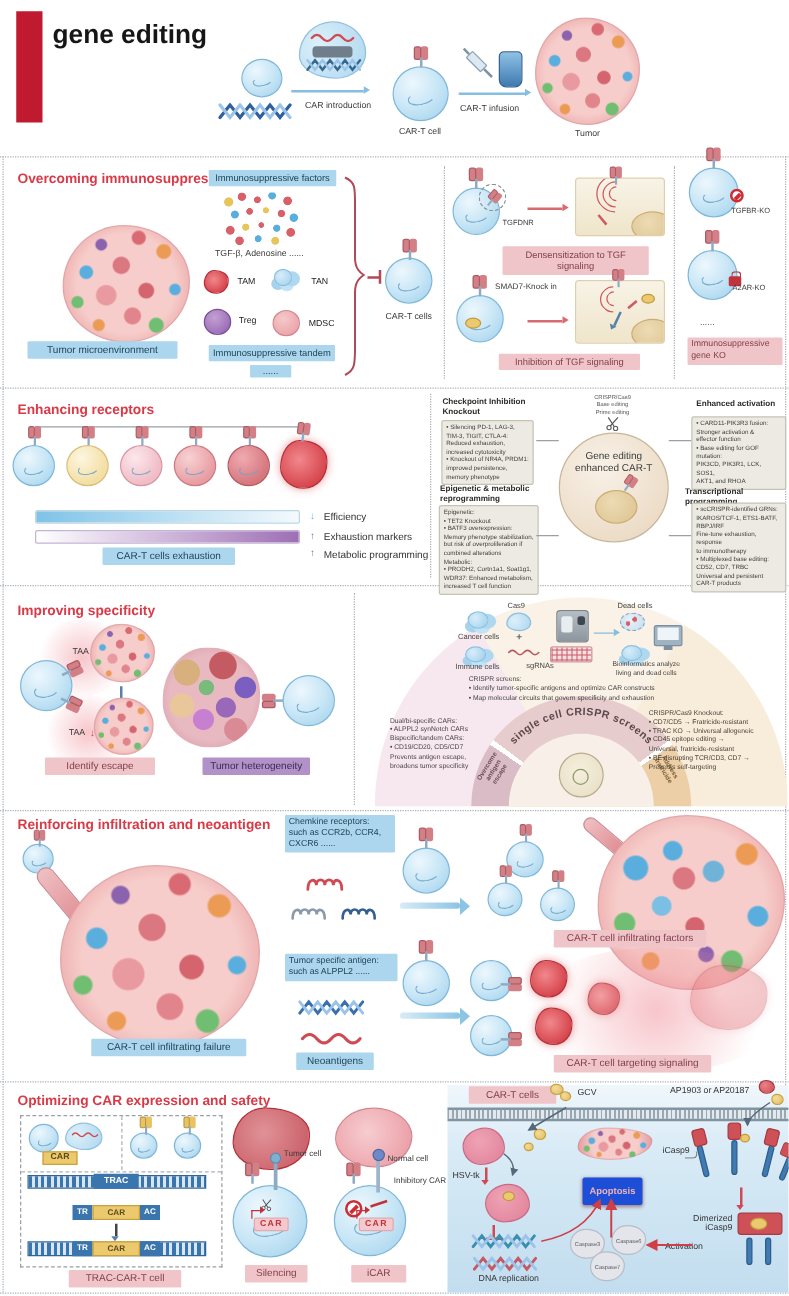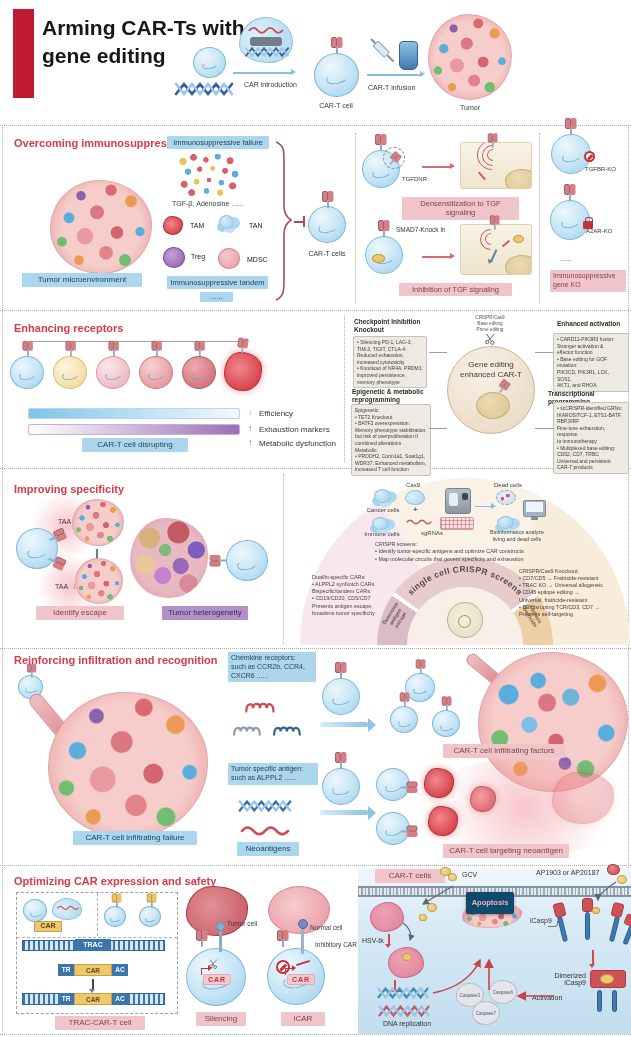--- a/index.html
+++ b/index.html
@@ -130,21 +130,20 @@
         <path d="M0,0 L6,3 L0,6 z" fill="#55697a"></path>
       </marker>
 </defs>
 </svg>
 
 <div class="page">
 
   <div>
     <div class="t" style="left:13px;top:9px;width:21px;height:89px;background:#c01a30"></div>
     <div class="t" style="left:42px;top:14px;font-size:21px;font-weight:bold;color:#161616;line-height:1.35">
-      <div>Arming CAR-Ts  with</div>
       <div>gene editing</div>
     </div>
     <div class="cell" style="left:193px;top:47px;width:33px;height:31px"></div>
     <svg class="t" style="left:174px;top:81px;color:#2f5f9e" width="60" height="16">
         <use href="#dna"></use>
       </svg>
     <div class="cloud" style="left:239px;top:17px;width:54px;height:46px">
       <svg style="position:absolute;left:8px;top:6px;color:#cf4a52" width="36" height="10">
           <use href="#wave"></use>
         </svg>
@@ -176,21 +175,21 @@
   <div class="dotH" style="left:0;top:648px;width:631px"></div>
   <div class="dotH" style="left:0;top:865px;width:631px"></div>
   <div class="dotH" style="left:0;top:1034px;width:631px"></div>
   <div class="dotV" style="left:2px;top:125px;height:909px"></div>
   <div class="dotV" style="left:628px;top:125px;height:909px"></div>
 
   <div>
     <div class="redh" style="left:14px;top:137px">Overcoming immunosuppression</div>
     <div class="tuA" style="left:50px;top:180px;width:102px;height:94px"></div>
     <div class="bb fs8" style="left:22px;top:273px;width:120px">Tumor microenvironment</div>
-    <div class="bb" style="left:167px;top:136px;width:102px">Immunosuppressive failure</div>
+    <div class="bb" style="left:167px;top:136px;width:102px">Immunosuppressive factors</div>
     <div class="dots" style="left:178px;top:154px;width:62px;height:42px"></div>
     <div class="t fs7" style="left:172px;top:200px;color:#3a3a3a">TGF-β, Adenosine ......</div>
     <div class="spiky" style="left:163px;top:216px;width:20px;height:19px;box-shadow:none"></div>
     <div class="t fs7" style="left:190px;top:222px">TAM</div>
     <div class="puff" style="left:219px;top:215px;width:15px;height:14px"></div>
     <div class="t fs7" style="left:249px;top:222px">TAN</div>
     <div class="t" style="left:163px;top:247px;width:22px;height:21px;border-radius:50%;background:radial-gradient(circle at 38% 32%,#c3a0d4,#8f5fae);border:1px solid #7a4e98"></div>
     <div class="t fs7" style="left:191px;top:253px">Treg</div>
     <div class="t" style="left:218px;top:248px;width:22px;height:21px;border-radius:50%;background:radial-gradient(circle at 38% 32%,#f5c9cb,#e republic89aa0);background:radial-gradient(circle at 38% 32%,#f5c9cb,#e89aa0);border:1px solid #d4868e"></div>
     <div class="t fs7" style="left:247px;top:256px">MDSC</div>
@@ -264,22 +263,22 @@
     <div class="rec" style="left:151px;top:340px;transform:scale(.9)"></div>
     <div class="rec" style="left:194px;top:340px;transform:scale(.9)"></div>
     <div class="rec" style="left:237px;top:337px;transform:scale(.9) rotate(8deg)"></div>
     <div class="t" style="left:28px;top:408px;width:212px;height:11px;background:linear-gradient(90deg,#7fc3e7,#f3fafd);border:1px solid #bcd6e6;border-radius:2px"></div>
     <div class="t" style="left:28px;top:424px;width:212px;height:11px;background:linear-gradient(90deg,#ffffff,#9d6fb5);border:1px solid #c6b2d4;border-radius:2px"></div>
     <div class="t fs8" style="left:248px;top:408px;color:#6fb3d9;font-weight:bold">↓</div>
     <div class="t fs8" style="left:259px;top:409px;color:#333">Efficiency</div>
     <div class="t fs8" style="left:248px;top:424px;color:#8e5ca8;font-weight:bold">↑</div>
     <div class="t fs8" style="left:259px;top:425px;color:#333">Exhaustion markers</div>
     <div class="t fs8" style="left:248px;top:438px;color:#8e5ca8;font-weight:bold">↑</div>
-    <div class="t fs8" style="left:259px;top:439px;color:#333">Metabolic dysfunction</div>
-    <div class="bb fs8" style="left:82px;top:438px;width:106px">CAR-T cell disrupting</div>
+    <div class="t fs8" style="left:259px;top:439px;color:#333">Metabolic programming</div>
+    <div class="bb fs8" style="left:82px;top:438px;width:106px">CAR-T cells exhaustion</div>
     <div class="dotV" style="left:344px;top:315px;height:147px"></div>
     <div class="bh" style="left:354px;top:318px">Checkpoint Inhibition
 Knockout</div>
     <div class="gbx" style="left:353px;top:336px;width:74px">• Silencing PD-1, LAG-3,
 TIM-3, TIGIT, CTLA-4:
 Reduced exhaustion,
 increased cytotoxicity
 • Knockout of NR4A, PRDM1:
 improved persistence,
 memory phenotype</div>
@@ -394,21 +393,21 @@
     <div class="t pre" style="left:519px;top:568px;width:110px;font-size:5.4px;color:#4a4138;line-height:1.32">CRISPR/Cas9 Knockout:
 • CD7/CD5 → Fratricide-resistant
 • TRAC KO → Universal allogeneic
 • CD45 epitope editing →
 Universal, fratricide-resistant
 • BE disrupting TCR/CD3, CD7 →
 Prevents self-targeting</div>
   </div>
 
   <div>
-    <div class="redh" style="left:14px;top:654px">Reinforcing infiltration and recognition</div>
+    <div class="redh" style="left:14px;top:654px">Reinforcing infiltration and neoantigen</div>
     <div class="cell" style="left:18px;top:675px;width:25px;height:24px"></div>
     <div class="rec" style="left:26px;top:662px;transform:scale(.8)"></div>
     <div class="vessel" style="left:32px;top:688px;width:66px;height:15px;transform:rotate(50deg);transform-origin:left center"></div>
     <div class="tuA" style="left:48px;top:692px;width:160px;height:146px"></div>
     <div class="bb fs8" style="left:73px;top:831px;width:124px">CAR-T cell infiltrating failure</div>
     <div class="bb pre" style="left:228px;top:652px;width:88px;text-align:left;font-size:7px">Chemkine receptors:
 such as CCR2b, CCR4,
 CXCR6 ......</div>
     <svg class="t" style="left:244px;top:698px;color:#cf4a52" width="34" height="18">
         <use href="#coil"></use>
@@ -458,21 +457,21 @@
     <div class="bigarw" style="left:320px;top:810px;width:48px"></div>
     <div class="glow" style="left:420px;top:758px;width:210px;height:100px"></div>
     <div class="cell" style="left:376px;top:768px;width:34px;height:33px"></div>
     <div class="rec" style="left:404px;top:778px;transform:rotate(90deg)"></div>
     <div class="cell" style="left:376px;top:812px;width:34px;height:33px"></div>
     <div class="rec" style="left:404px;top:822px;transform:rotate(90deg)"></div>
     <div class="spiky" style="left:424px;top:768px;width:30px;height:30px"></div>
     <div class="spiky" style="left:428px;top:806px;width:30px;height:30px"></div>
     <div class="spiky" style="left:470px;top:786px;width:26px;height:26px;opacity:.75"></div>
     <div class="spiky" style="left:552px;top:772px;width:62px;height:52px;opacity:.3"></div>
-    <div class="pb fs8" style="left:443px;top:844px;width:126px">CAR-T cell targeting neoantigen</div>
+    <div class="pb fs8" style="left:443px;top:844px;width:126px">CAR-T cell targeting signaling</div>
   </div>
 
   <div>
     <div class="redh" style="left:14px;top:875px">Optimizing CAR expression and safety</div>
     <div class="t" style="left:16px;top:892px;width:162px;height:122px;border:1px dashed #9aa0a6"></div>
     <div class="dotV" style="left:97px;top:893px;height:43px;border-left-style:dashed"></div>
     <div class="dotH" style="left:17px;top:937px;width:160px;border-top-style:dashed"></div>
     <div class="cell" style="left:23px;top:899px;width:24px;height:23px"></div>
     <div class="cloud" style="left:52px;top:898px;width:30px;height:22px">
       <svg style="position:absolute;left:4px;top:4px;color:#cf4a52" width="22" height="8">
@@ -543,21 +542,21 @@
     <div class="t" style="left:394px;top:980px;width:1.6px;height:10px;background:#cf4a52"></div>
     <div class="t" style="left:389px;top:990px;width:12px;height:1.6px;background:#cf4a52"></div>
     <svg class="t" style="left:368px;top:986px;color:#3a8fb0" width="70" height="14">
         <use href="#dna"></use>
       </svg>
     <svg class="t" style="left:362px;top:1004px;color:#c25a66" width="84" height="14">
         <use href="#dna"></use>
       </svg>
     <div class="t fs7 ctr" style="left:372px;top:1020px;width:70px;color:#333">DNA replication</div>
     <div class="tuA" style="left:462px;top:902px;width:60px;height:26px;border-radius:40% 60% 55% 45%/60% 40% 60% 40%"></div>
-    <div class="t ctr" style="left:466px;top:892px;width:48px;height:22px;background:#0c4a6e;color:#efb3b6;font-size:7.5px;font-weight:bold;line-height:22px;border-radius:2px;box-shadow:0 1px 3px rgba(120,30,35,.5)">Apoptosis</div>
+    <div class="t ctr" style="left:466px;top:942px;width:48px;height:22px;background:#1d4ed8;color:#efb3b6;font-size:7.5px;font-weight:bold;line-height:22px;border-radius:2px;box-shadow:0 1px 3px rgba(120,30,35,.5)">Apoptosis</div>
 
     <div class="stem" style="left:560px;top:916px;height:26px;transform:rotate(-14deg)"></div>
     <div class="cap" style="left:554px;top:903px;transform:rotate(-14deg)"></div>
     <div class="stem" style="left:585px;top:912px;height:28px"></div>
     <div class="cap" style="left:582px;top:898px"></div>
     <div class="ydot" style="left:592px;top:907px;width:8px;height:7px"></div>
     <div class="stem" style="left:612px;top:916px;height:26px;transform:rotate(14deg)"></div>
     <div class="cap" style="left:612px;top:903px;transform:rotate(14deg)"></div>
     <div class="stem" style="left:626px;top:925px;height:20px;transform:rotate(22deg)"></div>
     <div class="cap" style="left:624px;top:913px;transform:rotate(22deg) scale(.8)"></div>

